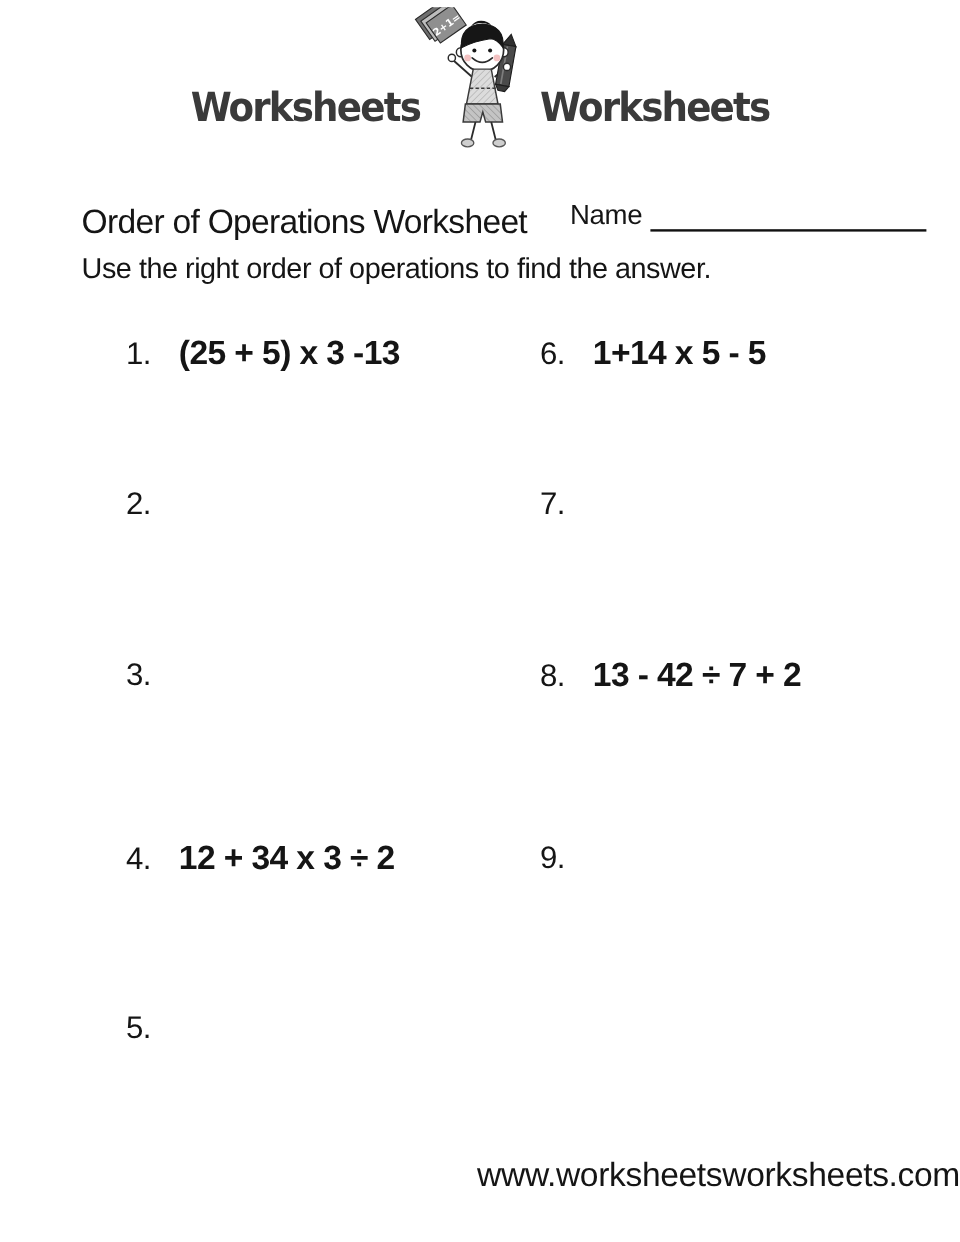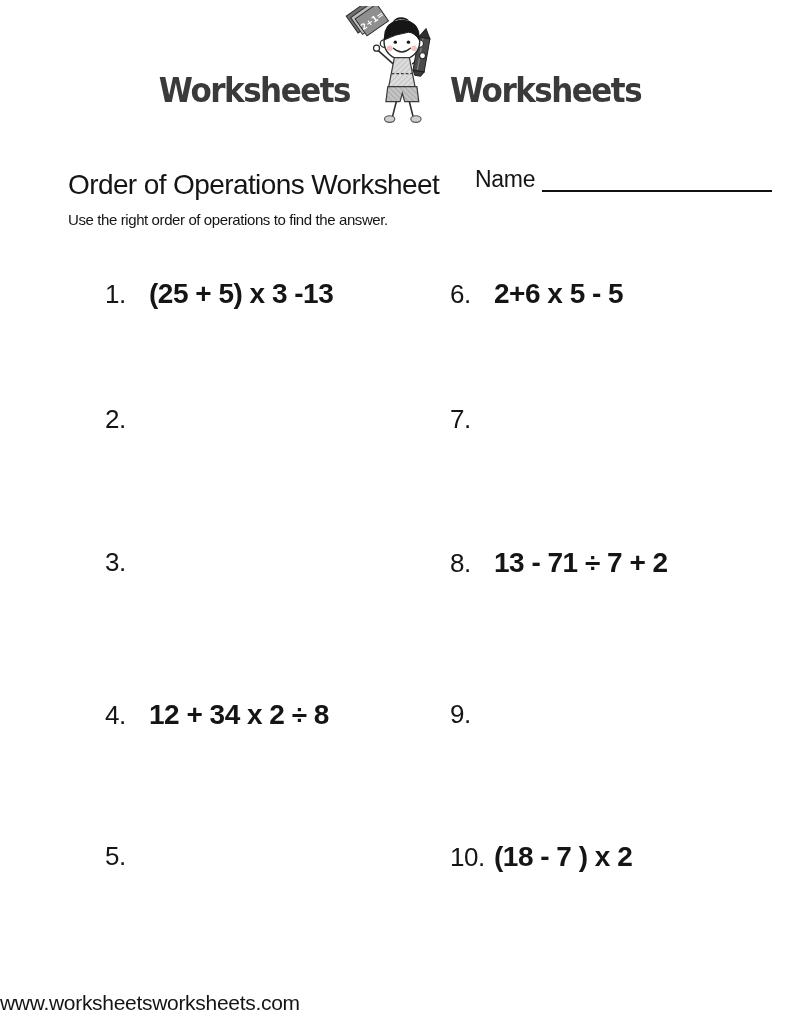--- a/index.html
+++ b/index.html
@@ -43,34 +43,34 @@
     top: 169px;
     font-size: 28px;
     letter-spacing: -0.6px;
     white-space: nowrap;
   }
   .name-group {
     position: absolute;
     left: 475px;
     top: 166px;
     display: flex;
-    align-items: flex-start;
+    align-items: center;
   }
   .name-label { font-size: 23px; letter-spacing: -0.3px; }
   .name-line {
     width: 230px;
     height: 26px;
     margin-left: 7px;
     border-bottom: 2px solid #111;
   }
   .instructions {
     position: absolute;
     left: 68px;
     top: 211px;
-    font-size: 15px;
+    font-size: 24px;
     letter-spacing: -0.4px;
     white-space: nowrap;
   }
 
   
   .problems {
     position: absolute;
     top: 279px;
     left: 105px;
     display: grid;
@@ -92,24 +92,24 @@
   .problem .expr {
     font-size: 28px;
     letter-spacing: -0.5px;
     font-weight: bold;
   }
 
   
   .footer {
     position: absolute;
     left: 0;
-    top: 991px;
+    top: 963px;
     width: 100%;
-    text-align: left;
-    font-size: 21px;
+    text-align: right;
+    font-size: 28px;
     letter-spacing: -0.3px;
   }
 </style>
 </head>
 <body>
 
 <div class="page">
 
   <div class="logo">
     <span class="logo-word">Worksheets</span>
@@ -190,40 +190,36 @@
       <span class="expr">(25 + 5) x 3 -13</span>
     </div>
     <div class="problem">
       <span class="num">2.</span>
     </div>
     <div class="problem">
       <span class="num">3.</span>
     </div>
     <div class="problem">
       <span class="num">4.</span>
-      <span class="expr">12 + 34 x 2 ÷ 8</span>
+      <span class="expr">12 + 34 x 3 ÷ 2</span>
     </div>
     <div class="problem">
       <span class="num">5.</span>
     </div>
     <div class="problem">
       <span class="num">6.</span>
-      <span class="expr">2+6 x 5 - 5</span>
+      <span class="expr">1+14 x 5 - 5</span>
     </div>
     <div class="problem">
       <span class="num">7.</span>
     </div>
     <div class="problem">
       <span class="num">8.</span>
-      <span class="expr">13 - 71 ÷ 7 + 2</span>
+      <span class="expr">13 - 42 ÷ 7 + 2</span>
     </div>
     <div class="problem">
       <span class="num">9.</span>
     </div>
-    <div class="problem">
-      <span class="num">10.</span>
-      <span class="expr">(18 - 7 ) x 2</span>
-    </div>
   </div>
 
   <div class="footer">www.worksheetsworksheets.com</div>
 
 </div>
 
 </body></html>

